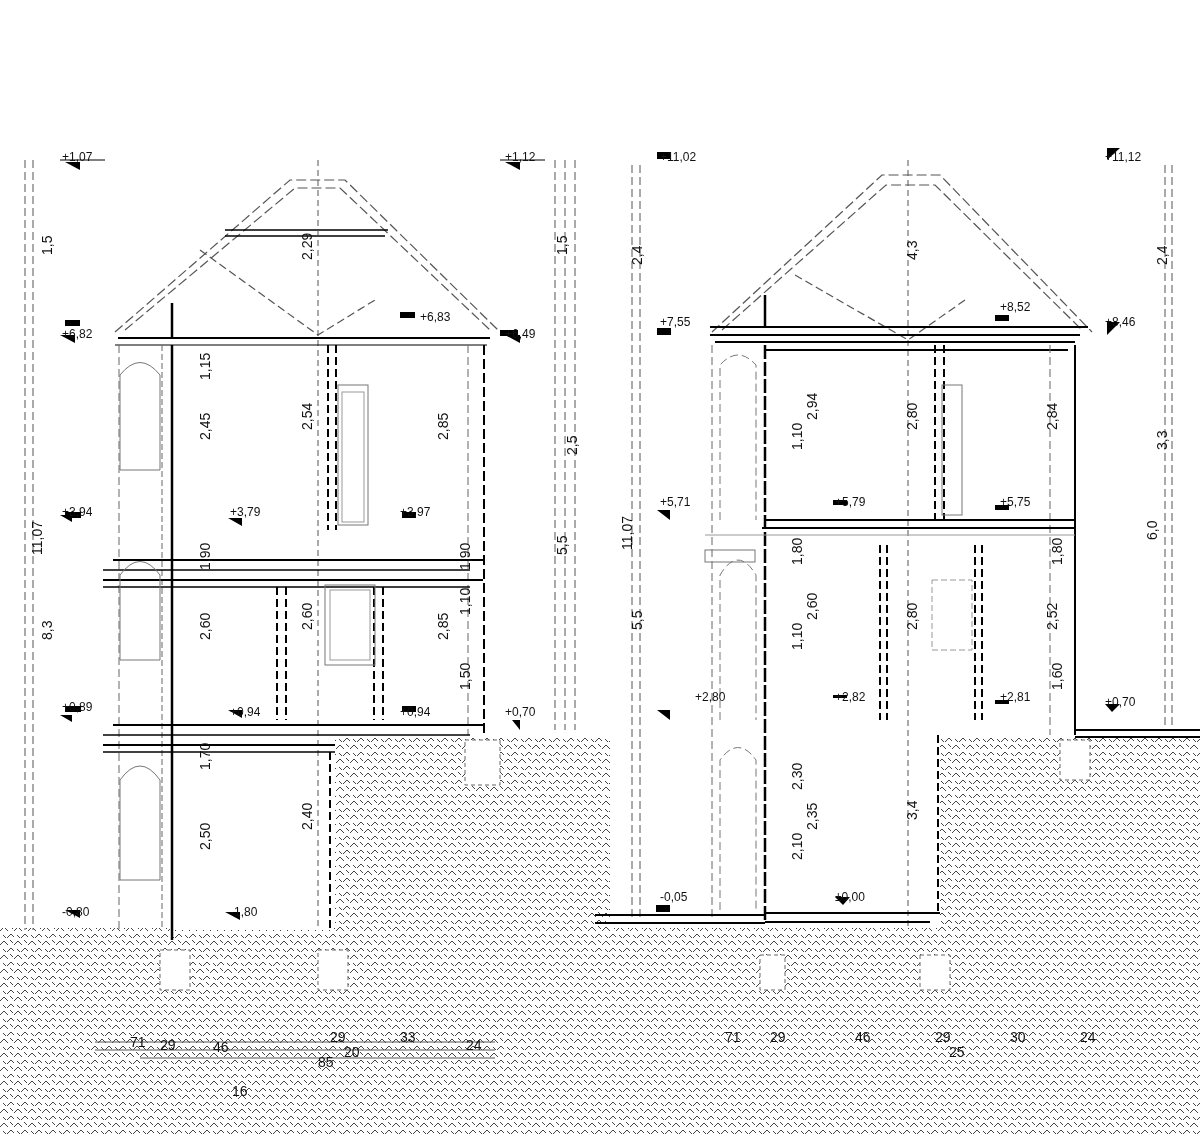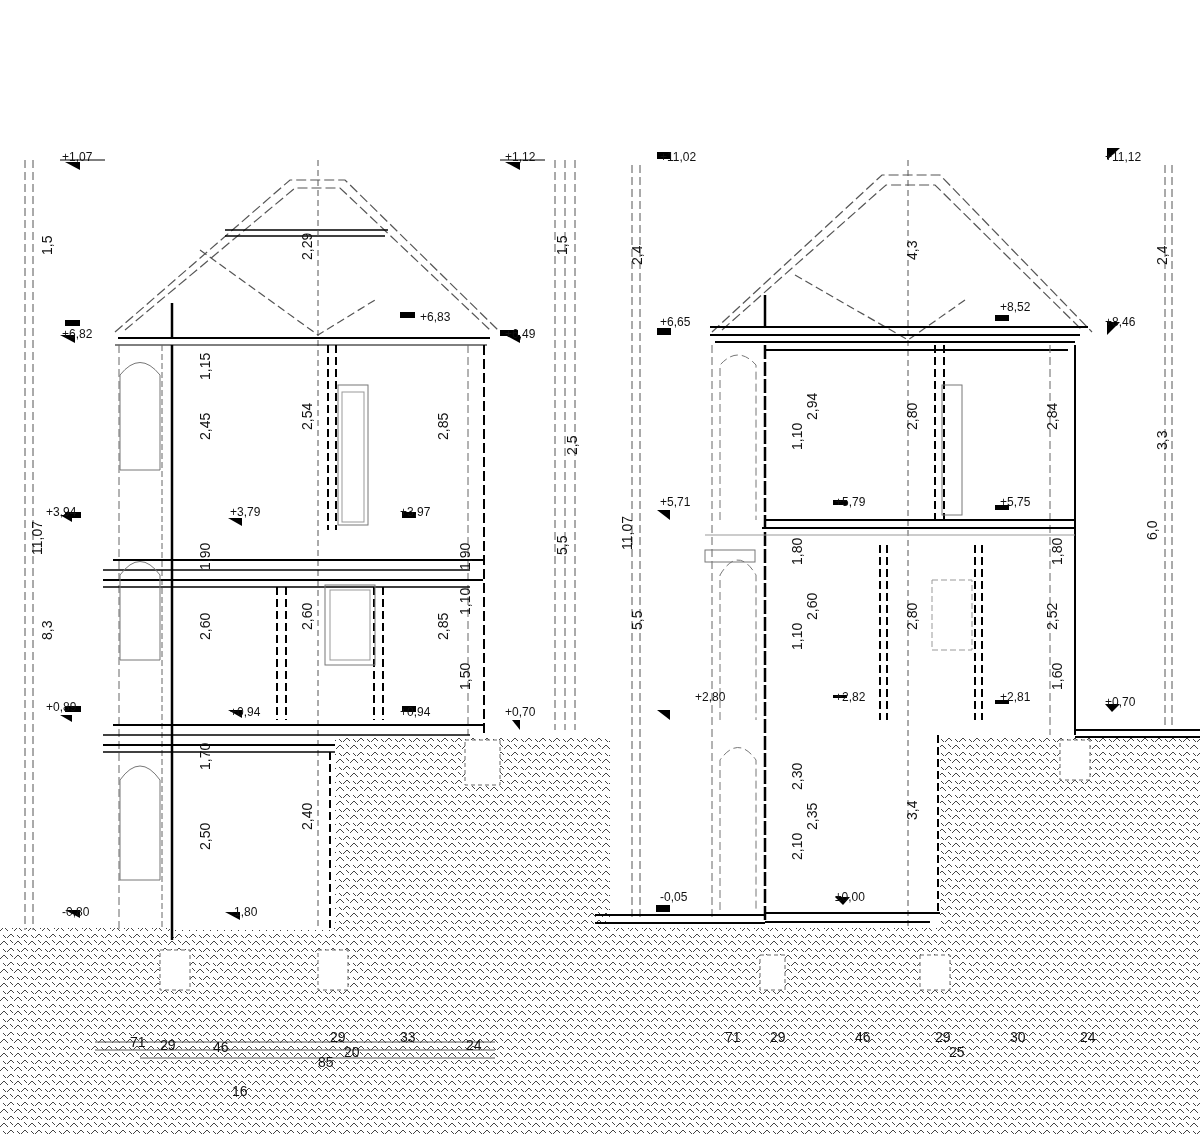--- a/index.html
+++ b/index.html
@@ -260,24 +260,24 @@
     <line x1="140" y1="1058" x2="495" y2="1058"></line>
   </g>
 </svg>
 
 <div id="labels">
     <div class="lbl sm" style="left: 62px; top: 150px;">+1,07</div>
     <div class="lbl sm" style="left: 505px; top: 150px;">+1,12</div>
     <div class="lbl sm" style="left: 62px; top: 327px;">+6,82</div>
     <div class="lbl sm" style="left: 400px; top: 310px; margin-left: 20px;">+6,83</div>
     <div class="lbl sm" style="left: 505px; top: 327px;">+6,49</div>
-    <div class="lbl sm" style="left: 46px; top: 505px;">+3,94</div>
+    <div class="lbl sm" style="left: 62px; top: 505px;">+3,94</div>
     <div class="lbl sm" style="left: 230px; top: 505px;">+3,79</div>
     <div class="lbl sm" style="left: 400px; top: 505px;">+3,97</div>
-    <div class="lbl sm" style="left: 46px; top: 700px; text-align: center;">+0,89</div>
+    <div class="lbl sm" style="left: 62px; top: 700px; text-align: center;">+0,89</div>
     <div class="lbl sm" style="left: 230px; top: 705px;">+0,94</div>
     <div class="lbl sm" style="left: 400px; top: 705px;">+0,94</div>
     <div class="lbl sm" style="left: 505px; top: 705px;">+0,70</div>
     <div class="lbl sm" style="left: 62px; top: 905px;">-0,80</div>
     <div class="lbl sm" style="left: 230px; top: 905px;">-1,80</div>
     <div class="lbl v" style="left: 40px; top: 255px;">1,5</div>
     <div class="lbl v" style="left: 30px; top: 555px;">11,07</div>
     <div class="lbl v" style="left: 40px; top: 640px;">8,3</div>
     <div class="lbl v" style="left: 555px; top: 255px;">1,5</div>
     <div class="lbl v" style="left: 565px; top: 455px;">2,5</div>
@@ -301,21 +301,21 @@
     <div class="lbl" style="left: 160px; top: 1038px;">29</div>
     <div class="lbl" style="left: 232px; top: 1084px;">16</div>
     <div class="lbl" style="left: 213px; top: 1040px;">46</div>
     <div class="lbl" style="left: 330px; top: 1030px;">29</div>
     <div class="lbl" style="left: 320px; top: 1045px; margin-left: 24px;">20</div>
     <div class="lbl" style="left: 400px; top: 1030px;">33</div>
     <div class="lbl" style="left: 466px; top: 1038px;">24</div>
     <div class="lbl" style="left: 318px; top: 1055px;">85</div>
     <div class="lbl sm" style="left: 660px; top: 150px; text-align: right;">+11,02</div>
     <div class="lbl sm" style="left: 1105px; top: 150px;">+11,12</div>
-    <div class="lbl sm" style="left: 660px; top: 315px;">+6,65</div>
+    <div class="lbl sm" style="left: 660px; top: 315px;">+7,55</div>
     <div class="lbl sm" style="left: 1000px; top: 300px;">+8,52</div>
     <div class="lbl sm" style="left: 1105px; top: 315px;">+8,46</div>
     <div class="lbl sm" style="left: 660px; top: 495px;">+5,71</div>
     <div class="lbl sm" style="left: 835px; top: 495px;">+5,79</div>
     <div class="lbl sm" style="left: 1000px; top: 495px;">+5,75</div>
     <div class="lbl sm" style="left: 695px; top: 690px;">+2,80</div>
     <div class="lbl sm" style="left: 835px; top: 690px;">+2,82</div>
     <div class="lbl sm" style="left: 1000px; top: 690px;">+2,81</div>
     <div class="lbl sm" style="left: 1105px; top: 695px;">+0,70</div>
     <div class="lbl sm" style="left: 660px; top: 890px;">-0,05</div>

